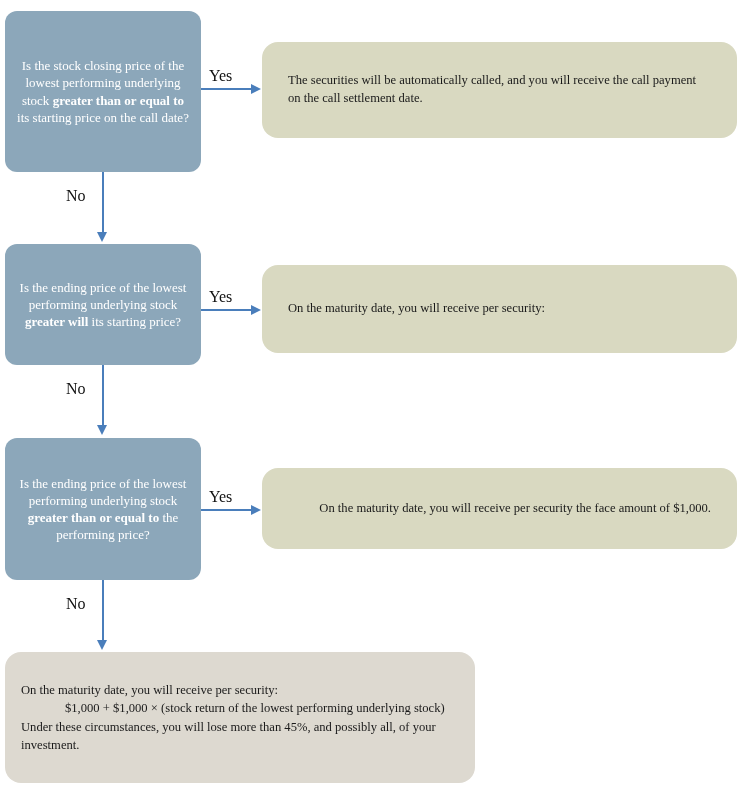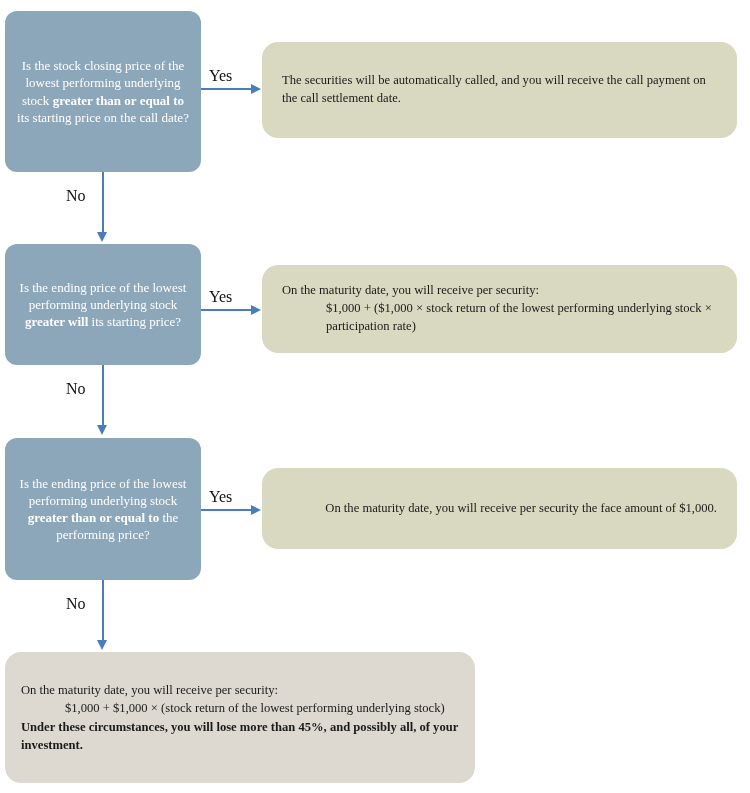--- a/index.html
+++ b/index.html
@@ -43,40 +43,40 @@
   .result {
     position: absolute;
     box-sizing: border-box;
     background: #d9d9c1;
     border-radius: 16px;
     color: #1a1a1a;
     display: flex;
     align-items: center;
     font-size: 12.6px;
     line-height: 1.42;
-    padding: 10px 20px;
+    padding: 10px 26px;
   }
   .result .inner { width: 100%; }
 
   
   .final {
     position: absolute;
     box-sizing: border-box;
     background: #ddd9d0;
     border-radius: 16px;
     color: #1a1a1a;
     display: flex;
     align-items: center;
     font-size: 12.6px;
     line-height: 1.45;
     padding: 10px 16px;
   }
   .final .inner { width: 100%; }
   .final .warn {
-    font-weight: bold;
+    font-weight: normal;
   }
 
   .indent {
     display: block;
     padding-left: 44px;
     text-indent: 0;
   }
   .line { display: block; }
 
   
@@ -144,21 +144,20 @@
     </div>
   </div>
 
   <div class="h-line" style="left:201px; top:309px; width:50px;"></div>
   <div class="arrow-right" style="left:251px; top:304.5px;"></div>
   <div class="edge-label" style="left:209px; top:288px;">Yes</div>
 
   <div class="result" style="left:262px; top:265px; width:475px; height:88px;">
     <div class="inner">
       <span class="line">On the maturity date, you will receive per security:</span>
-      <span class="indent">$1,000 + ($1,000 × stock return of the lowest performing underlying stock × participation rate)</span>
     </div>
   </div>
 
   <div class="v-line" style="left:102px; top:365px; width:1.6px; height:62px;"></div>
   <div class="arrow-down" style="left:97.3px; top:425px;"></div>
   <div class="edge-label" style="left:66px; top:380px;">No</div>
 
   <div class="decision" style="left:5px; top:438px; width:196px; height:142px;">
     <div class="inner">
       <span>Is the ending price of the lowest performing underlying stock </span><b>greater than or equal to</b><span> the performing price?</span>

